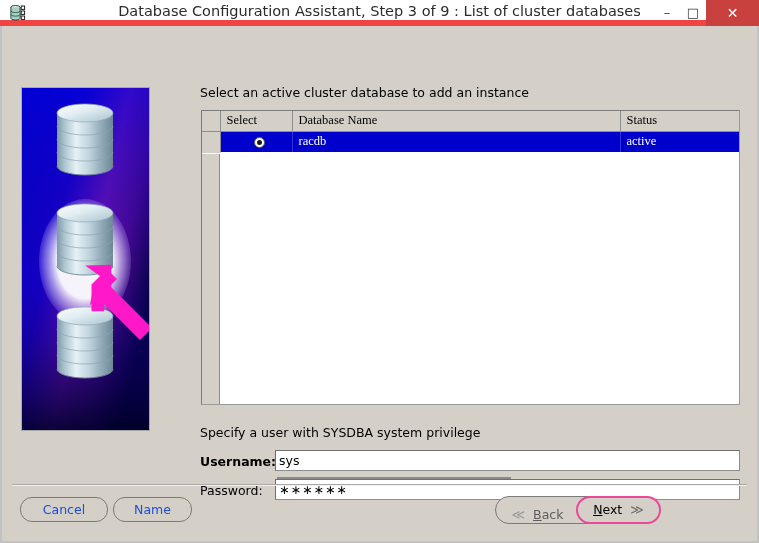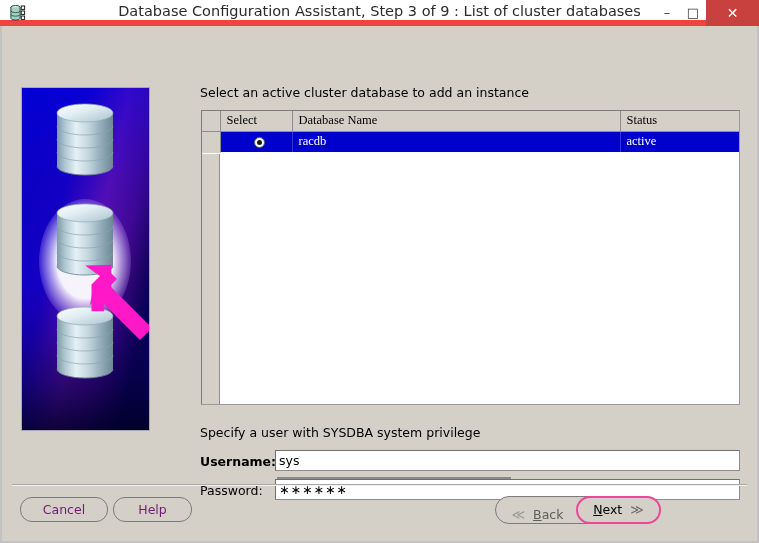--- a/index.html
+++ b/index.html
@@ -258,21 +258,21 @@
 
   .btn {
     position: absolute;
     height: 25px;
     background: #d4d0c8;
     border: 1px solid #7b7b7b;
     border-radius: 12px;
     box-sizing: border-box;
     font-family: "DejaVu Sans", sans-serif;
     font-size: 12.5px;
-    color: #701a75;
+    color: #1d4ed8;
     text-align: center;
     line-height: 23px;
     cursor: default;
     outline: none;
     padding: 0;
   }
   #btn-cancel { left: 18px; top: 471px; width: 88px; }
   #btn-help   { left: 111px; top: 471px; width: 79px; }
 
   #nav-group {
@@ -461,21 +461,21 @@
     <div class="field-label" id="label-username">Username:</div>
     <input class="text-field" id="input-username" type="text" value="sys" style="">
 
     <div class="field-label" id="label-password">Password:</div>
     <div id="pw-shadow"></div>
     <input class="text-field" id="input-password" type="text" value="∗∗∗∗∗∗" style="">
 
     <div id="footer-separator"></div>
 
     <button class="btn" id="btn-cancel">Cancel</button>
-    <button class="btn" id="btn-help">Help</button>
+    <button class="btn" id="btn-help">Name</button>
 
     <div id="nav-group">
       <button id="btn-back">
         <span class="chev chev-dim">≪</span>
         &nbsp;<span class="mnem">B</span><span>ack</span>
       </button>
       <button id="btn-next">
         <span class="mnem">N</span><span>ext</span>&nbsp;
         <span class="chev chev-norm">≫</span>
       </button>

